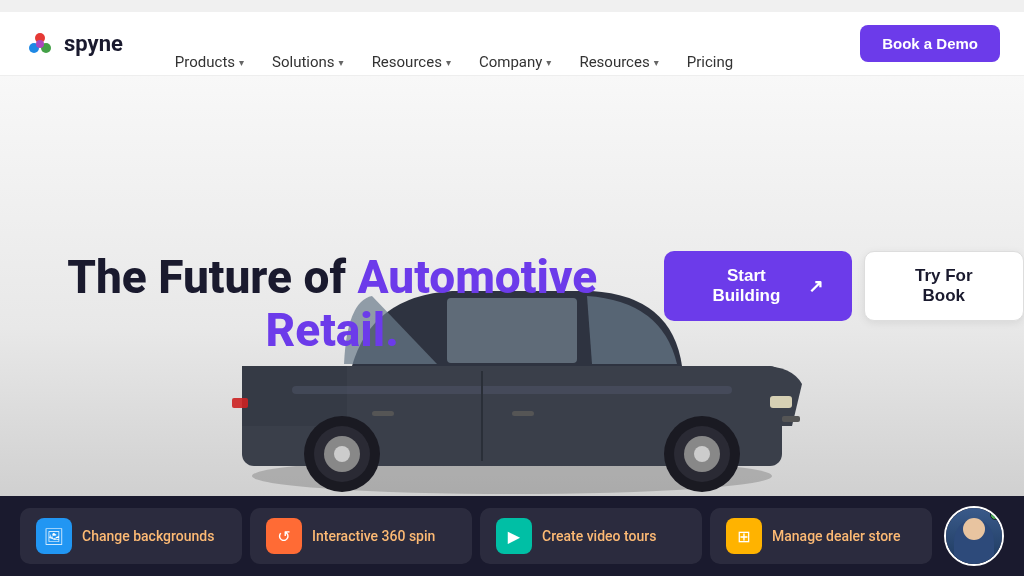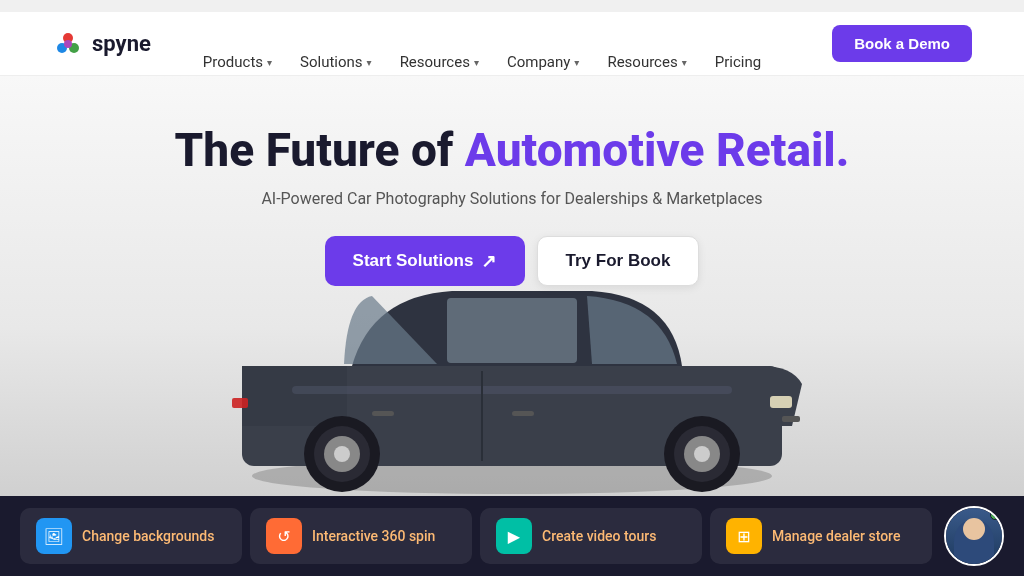--- a/index.html
+++ b/index.html
@@ -14,21 +14,21 @@
     
     .top-bar {
       height: 12px;
       background: #f0f0f0;
     }
 
     
     .navbar {
       display: flex;
       align-items: center;
-      padding: 0 52px;
+      padding: 0 24px;
       height: 64px;
       background: #fff;
       border-bottom: 1px solid #eee;
     }
     .logo-area {
       display: flex;
       align-items: center;
       gap: 8px;
       margin-right: 40px;
     }
@@ -74,21 +74,21 @@
       white-space: nowrap;
       text-align: center;
     }
 
     
     .hero {
       position: relative;
       height: 420px;
       background: linear-gradient(180deg, #f8f8f8 0%, #e8e8e8 60%, #d0d0d0 100%);
       display: flex;
-      flex-direction: column;
+      flex-direction: row;
       align-items: center;
       overflow: hidden;
     }
 
     .hero-text {
       text-align: center;
       padding-top: 48px;
       z-index: 10;
       position: relative;
     }
@@ -288,26 +288,25 @@
   <div class="nav-right">
     <button class="book-demo-btn">Book a Demo</button>
   </div>
 </nav>
 
 <section class="hero">
   <div class="hero-text">
     <h1 class="hero-title">
       <span>The Future of </span><span class="hero-title-highlight">Automotive Retail.</span>
     </h1>
-    <p class="hero-subtitle">AI-Powered Car Photography Solutions for Dealerships &amp; Marketplaces</p>
   </div>
 
   <div class="hero-buttons">
     <button class="btn-primary">
-      <span>Start Solutions</span>
+      <span>Start Building</span>
       <span class="btn-arrow">↗</span>
     </button>
     <button class="btn-secondary">Try For Book</button>
   </div>
 
   <div class="car-area">
     <svg viewBox="0 0 680 260" xmlns="http://www.w3.org/2000/svg">
 
       <ellipse cx="340" cy="240" rx="260" ry="18" fill="rgba(0,0,0,0.18)"></ellipse>
 

